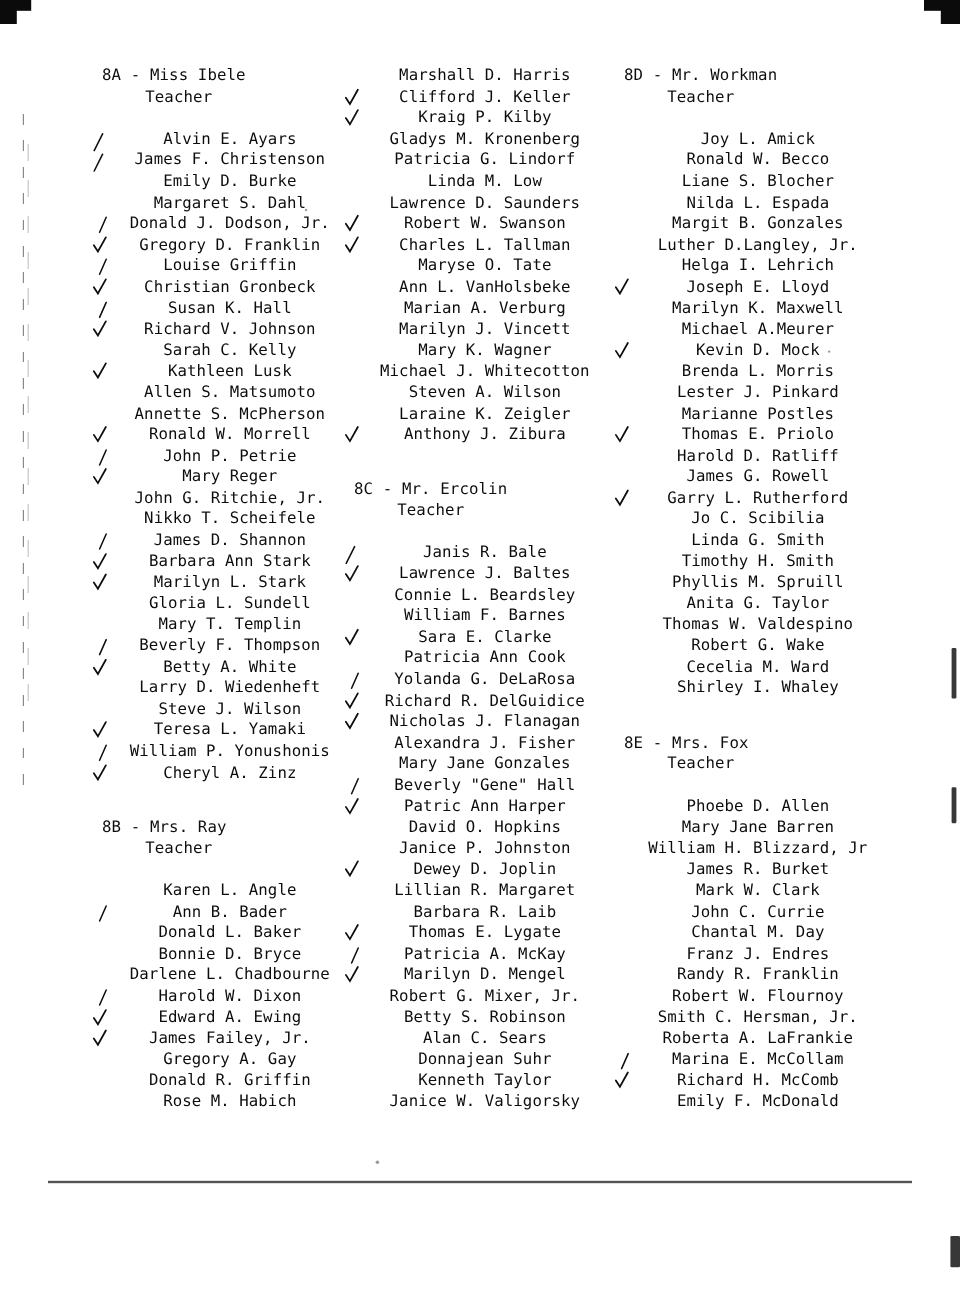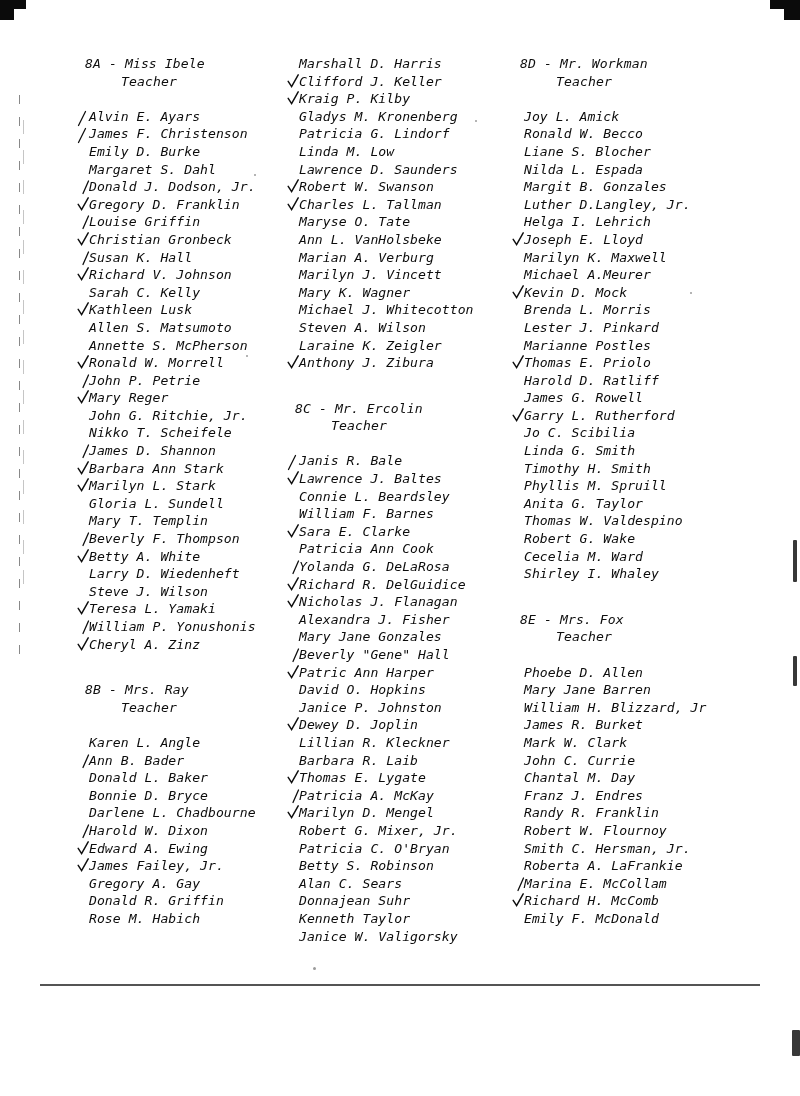--- a/index.html
+++ b/index.html
@@ -11,21 +11,20 @@
   body {
     font-family: "DejaVu Sans Mono", "Liberation Mono", monospace;
   }
   #page {
     position: relative;
     width: 800px;
     height: 1096px;
     background: #fefefe;
     overflow: hidden;
     filter: contrast(1.02);
-    font-style: italic;
   }
   
   .corner {
     position: absolute;
     background: #0d0d0d;
     pointer-events: none;
   }
   .corner.tl { left: 0; top: 0; width: 14px; height: 20px; }
   .corner.tl2 { left: 0; top: 0; width: 26px; height: 9px; }
   .corner.tr { right: 0; top: 0; width: 16px; height: 20px; }
@@ -93,20 +92,21 @@
     white-space: pre;
   }
   .grp-title { padding-left: 6px; }
   .grp-sub { padding-left: 42px; }
 
   .name-list {
     margin: 0;
     padding: 0;
     list-style: none;
     margin-top: 17.6px;
+    text-align: center;
   }
   .name-row {
     position: relative;
     font-size: 13.1px;
     line-height: 17.6px;
     color: #0e0e0e;
     white-space: pre;
     padding-left: 10px;
     letter-spacing: 0.05px;
   }
@@ -318,33 +318,32 @@
                   <path d="M9.5 2.0 L4.0 14.5" stroke="#111" stroke-width="1.3" fill="none" stroke-linecap="round"></path>
                 </svg></span><span class="name-text">Beverly "Gene" Hall</span></li>
             <li class="name-row"><span class="check"><svg width="14" height="18" viewBox="0 0 14 18">
                   <path d="M1.2 8.4 L4.6 13.6 L11.2 1.8" stroke="#111" stroke-width="1.5" fill="none" stroke-linecap="round"></path>
                 </svg></span><span class="name-text">Patric Ann Harper</span></li>
             <li class="name-row"><span class="name-text">David O. Hopkins</span></li>
             <li class="name-row"><span class="name-text">Janice P. Johnston</span></li>
             <li class="name-row"><span class="check"><svg width="14" height="18" viewBox="0 0 14 18">
                   <path d="M1.2 8.4 L4.6 13.6 L11.2 1.8" stroke="#111" stroke-width="1.5" fill="none" stroke-linecap="round"></path>
                 </svg></span><span class="name-text">Dewey D. Joplin</span></li>
-            <li class="name-row"><span class="name-text">Lillian R. Kleckner</span></li>
+            <li class="name-row"><span class="name-text">Lillian R. Margaret</span></li>
             <li class="name-row"><span class="name-text">Barbara R. Laib</span></li>
             <li class="name-row"><span class="check"><svg width="14" height="18" viewBox="0 0 14 18">
                   <path d="M1.2 8.4 L4.6 13.6 L11.2 1.8" stroke="#111" stroke-width="1.5" fill="none" stroke-linecap="round"></path>
                 </svg></span><span class="name-text">Thomas E. Lygate</span></li>
             <li class="name-row"><span class="check v3"><svg width="14" height="18" viewBox="0 0 14 18">
                   <path d="M9.5 2.0 L4.0 14.5" stroke="#111" stroke-width="1.3" fill="none" stroke-linecap="round"></path>
                 </svg></span><span class="name-text">Patricia A. McKay</span></li>
             <li class="name-row"><span class="check"><svg width="14" height="18" viewBox="0 0 14 18">
                   <path d="M1.2 8.4 L4.6 13.6 L11.2 1.8" stroke="#111" stroke-width="1.5" fill="none" stroke-linecap="round"></path>
                 </svg></span><span class="name-text">Marilyn D. Mengel</span></li>
             <li class="name-row"><span class="name-text">Robert G. Mixer, Jr.</span></li>
-            <li class="name-row"><span class="name-text">Patricia C. O'Bryan</span></li>
             <li class="name-row"><span class="name-text">Betty S. Robinson</span></li>
             <li class="name-row"><span class="name-text">Alan C. Sears</span></li>
             <li class="name-row"><span class="name-text">Donnajean Suhr</span></li>
             <li class="name-row"><span class="name-text">Kenneth Taylor</span></li>
             <li class="name-row"><span class="name-text">Janice W. Valigorsky</span></li>
           </ul>
         </div>
       </div>
       <div class="col col-3">
         <div class="group">

